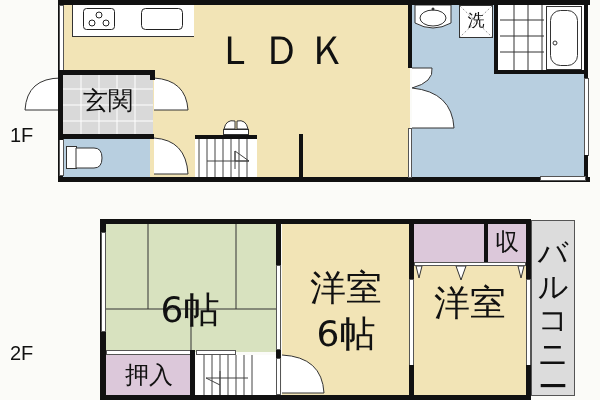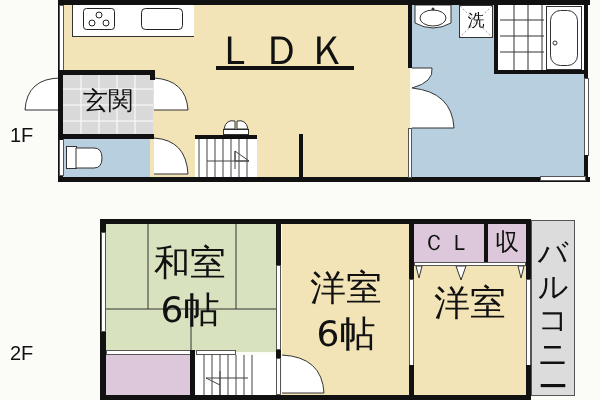--- a/index.html
+++ b/index.html
@@ -136,41 +136,41 @@
   <div class="wall" style="left:58px;top:70px;width:5px;height:70px;"></div>
   <div class="wall" style="left:408px;top:0;width:4px;height:68px;"></div>
   <div class="window" style="left:408px;top:128px;width:4px;height:50px;"></div>
   <div class="wall" style="left:494px;top:0;width:4px;height:74px;"></div>
   <div class="wall" style="left:494px;top:70px;width:92px;height:4px;"></div>
   <div class="wall" style="left:584px;top:0;width:4px;height:80px;"></div>
   <div class="window" style="left:584px;top:78px;width:5px;height:78px;"></div>
   <div class="wall" style="left:584px;top:155px;width:4px;height:27px;"></div>
   <div class="window" style="left:540px;top:176px;width:46px;height:5px;"></div>
 
-  <div class="lbl" style="left:200px;top:30px;width:170px;font-size:40px;font-family:'Liberation Sans',sans-serif;letter-spacing:6px;text-decoration:underline;">ＬＤＫ</div>
+  <div class="lbl" style="left:200px;top:30px;width:170px;font-size:40px;font-family:'Liberation Sans',sans-serif;letter-spacing:6px;">ＬＤＫ</div>
 </div>
 
 <div class="floor-label" style="left:10px;top:342px;">2F</div>
 
 <div class="abs" style="left:0;top:0;width:600px;height:400px;">
 
   <div class="room" style="left:106px;top:224px;width:170px;height:128px;background:#d8e2bf;"></div>
   <svg style="left:106px;top:224px;" width="170" height="128">
     <g stroke="#333">
       <line x1="42" y1="0" x2="42" y2="85"></line>
       <line x1="130" y1="0" x2="130" y2="85"></line>
       <line x1="0" y1="85" x2="170" y2="85"></line>
       <line x1="85" y1="85" x2="85" y2="128"></line>
       <line x1="42" y1="128" x2="42" y2="128"></line>
     </g>
   </svg>
-  <div class="lbl" style="left:130px;top:245px;width:120px;font-size:36px;">和室</div>
   <div class="lbl" style="left:130px;top:292px;width:120px;font-size:36px;">6帖</div>
 
   <div class="room" style="left:106px;top:355px;width:86px;height:40px;background:#dcc8da;"></div>
+  <div class="lbl" style="left:106px;top:363px;width:86px;font-size:24px;">押入</div>
 
   <div class="room" style="left:196px;top:355px;width:82px;height:40px;background:#fff;"></div>
   <svg style="left:196px;top:355px;" width="82" height="40">
     <g stroke="#444">
       <line x1="8" y1="0" x2="8" y2="40"></line>
         <line x1="16" y1="0" x2="16" y2="40"></line>
         <line x1="24" y1="0" x2="24" y2="40"></line>
       <line x1="32" y1="0" x2="32" y2="40"></line>
         <line x1="40" y1="0" x2="40" y2="40"></line>
         <line x1="48" y1="0" x2="48" y2="40"></line>
@@ -184,21 +184,20 @@
   <div class="room" style="left:282px;top:224px;width:128px;height:171px;background:#f2e4b6;"></div>
   <svg style="left:282px;top:355px;" width="42" height="38">
     <path d="M0,0 Q40,2 42,38 L0,38" fill="#fff" stroke="#333"></path>
   </svg>
   <div class="lbl" style="left:282px;top:270px;width:128px;font-size:36px;">洋室</div>
   <div class="lbl" style="left:282px;top:316px;width:128px;font-size:36px;">6帖</div>
 
   <div class="room" style="left:414px;top:264px;width:112px;height:131px;background:#f2e4b6;"></div>
 
   <div class="room" style="left:414px;top:224px;width:70px;height:40px;background:#dcc8da;"></div>
-  <div class="lbl" style="left:414px;top:232px;width:70px;font-size:22px;font-family:'Liberation Sans',sans-serif;letter-spacing:4px;">ＣＬ</div>
   <div class="room" style="left:488px;top:224px;width:38px;height:40px;background:#dcc8da;"></div>
   <div class="lbl" style="left:488px;top:230px;width:38px;font-size:24px;">収</div>
   <svg style="left:414px;top:266px;" width="112" height="16">
     <g fill="#fff" stroke="#333">
       <path d="M2,0 L8,0 L5,12 Z"></path>
       <path d="M42,0 L52,0 L47,14 Z"></path>
       <path d="M104,0 L110,0 L107,12 Z"></path>
     </g>
   </svg>
   <div class="lbl" style="left:414px;top:285px;width:112px;font-size:36px;">洋室</div>

